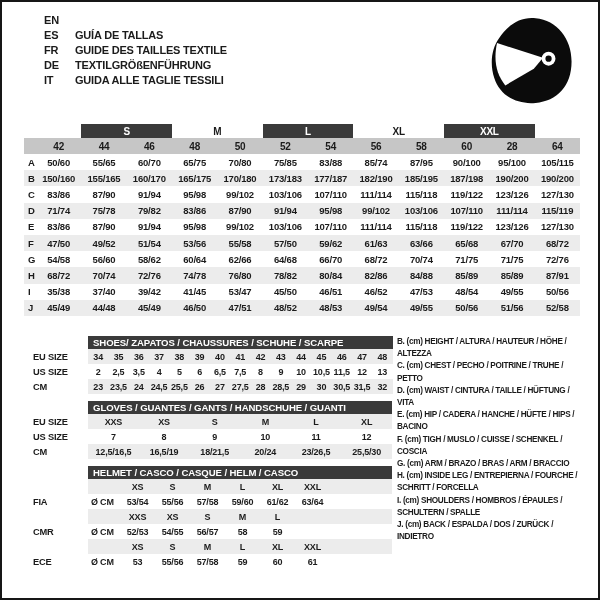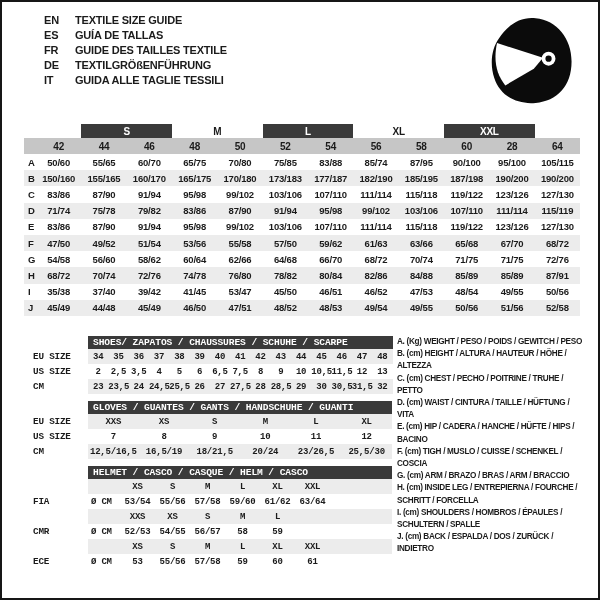--- a/index.html
+++ b/index.html
@@ -25,21 +25,21 @@
   .main-table { position:absolute; left:24px; top:124px; width:556px;
     font-size:9.5px; font-weight:bold; letter-spacing:-0.2px; }
   .main-table tr { height:16.2px; }
   .main-table tr.barsrow { height:14px; font-size:10px; }
   .main-table tr.numrow { background:#c6c6c6; height:16px; font-size:10px; }
   .main-table tr.stripe { background:#ececec; }
   .main-table td.bar { background:#3a3a3a; color:#ffffff; }
   .main-table td.letter { text-align:left; padding-left:4px; }
 
   
-  .lower { position:absolute; left:30px; top:336px; width:362px;font-family:Liberation Mono, monospace; }
+  .lower { position:absolute; left:30px; top:336px; width:362px; }
   .sub-table { width:362px; font-size:9px; font-weight:bold; letter-spacing:-0.2px; margin-bottom:7px; }
   .sub-table tr { height:15px; }
   .sub-table tr.titlerow { height:13px; }
   .sub-table td.titlebar { background:#3a3a3a; color:#ffffff; text-align:left; padding-left:5px; font-size:9.6px; letter-spacing:-0.1px; }
   .sub-table td.labelcol { text-align:left; padding-left:3px; font-size:9.3px;margin-left:28px; }
   .sub-table td.ocm { text-align:left; padding-left:3px; }
   .sub-table td.sh { background:#ececec; }
 
   
   .legend { position:absolute; left:397px; top:336px; width:188px;
@@ -47,21 +47,20 @@
   .legend-item { white-space:pre-line; }
 </style>
 </head>
 <body>
 
 <div class="frame"></div>
 
 <div class="langs">
   <div class="lang-row">
     <span class="code">EN</span>
-    <span class="ltitle">TEXTILE SIZE GUIDE</span>
   </div>
   <div class="lang-row">
     <span class="code">ES</span>
     <span class="ltitle">GUÍA DE TALLAS</span>
   </div>
   <div class="lang-row">
     <span class="code">FR</span>
     <span class="ltitle">GUIDE DES TAILLES TEXTILE</span>
   </div>
   <div class="lang-row">
@@ -481,21 +480,20 @@
           <td>59</td>
           <td>60</td>
           <td>61</td>
           <td></td>
         </tr>
       </tbody>
   </table>
 </div>
 
 <div class="legend">
-    <div class="legend-item">A. (Kg) WEIGHT / PESO / POIDS / GEWITCH / PESO</div>
     <div class="legend-item">B. (cm) HEIGHT / ALTURA / HAUTEUR / HÖHE / ALTEZZA</div>
     <div class="legend-item">C. (cm) CHEST / PECHO / POITRINE / TRUHE / PETTO</div>
     <div class="legend-item">D. (cm) WAIST / CINTURA / TAILLE / HÜFTUNG / VITA</div>
     <div class="legend-item">E. (cm) HIP / CADERA / HANCHE / HÜFTE / HIPS / BACINO</div>
     <div class="legend-item">F. (cm) TIGH / MUSLO / CUISSE / SCHENKEL / COSCIA</div>
     <div class="legend-item">G. (cm) ARM / BRAZO / BRAS / ARM / BRACCIO</div>
     <div class="legend-item">H. (cm) INSIDE LEG / ENTREPIERNA / FOURCHE /
 SCHRITT / FORCELLA</div>
     <div class="legend-item">I. (cm) SHOULDERS / HOMBROS / ÉPAULES /
 SCHULTERN / SPALLE</div>

